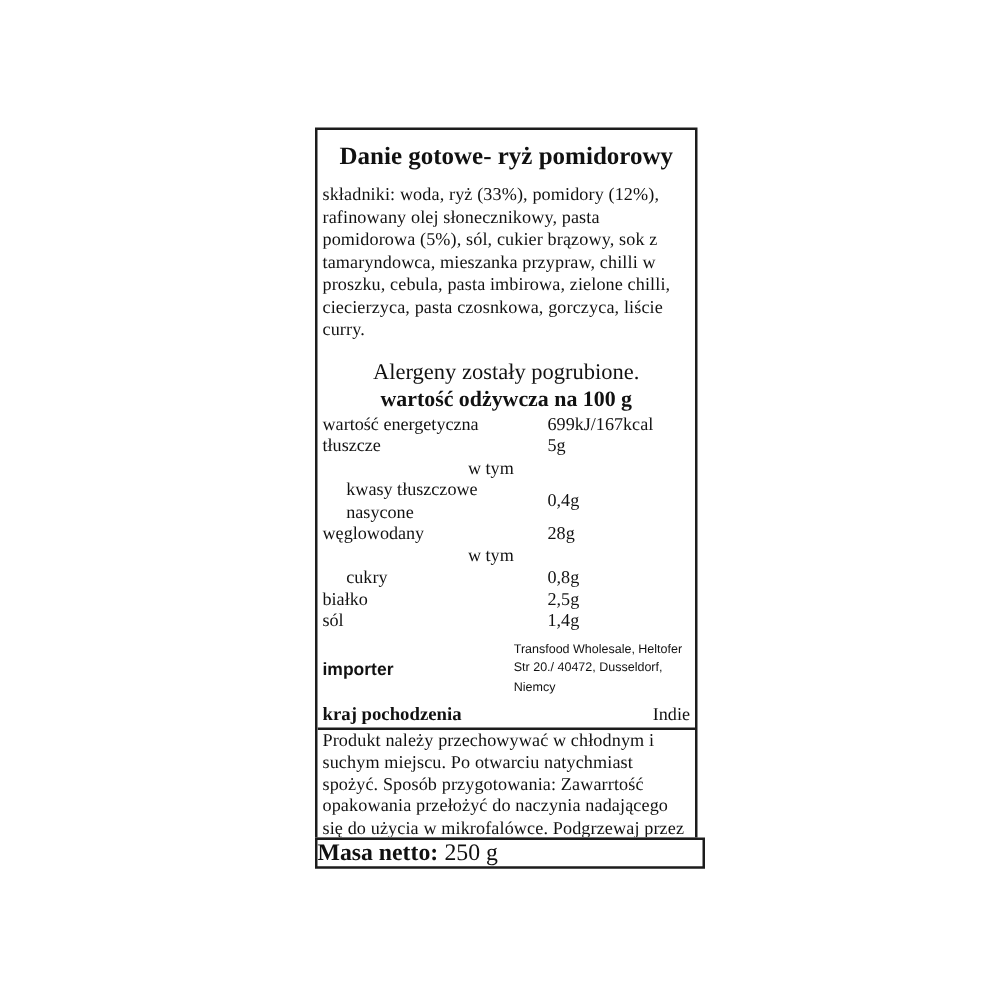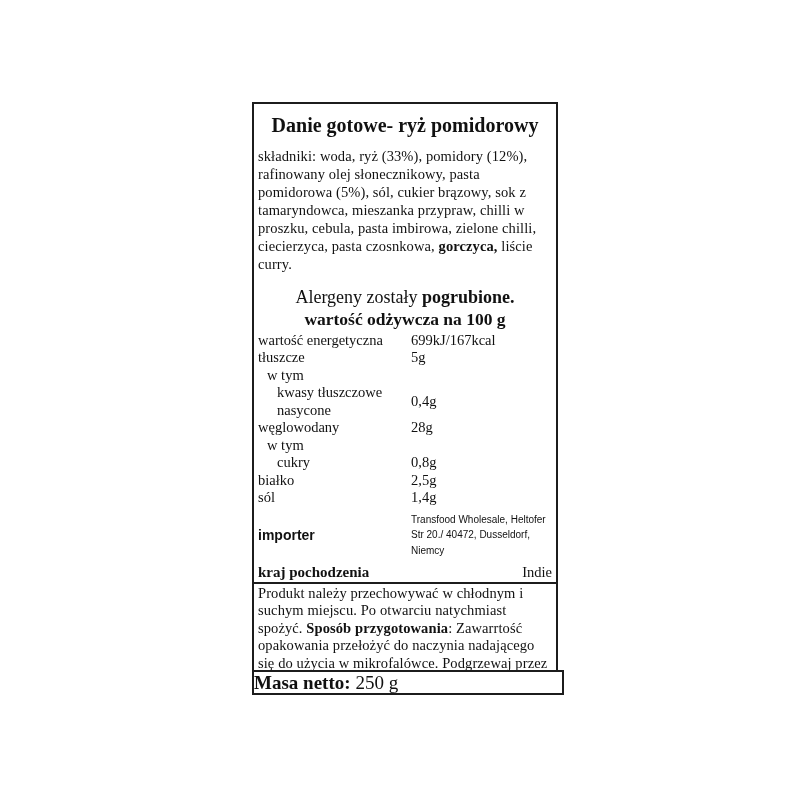--- a/index.html
+++ b/index.html
@@ -66,23 +66,23 @@
     display: flex;
     align-items: center;
     font-size: 14.5px;
     line-height: 17.5px;
   }
   .nlabel {
     width: 153px;
     flex: 0 0 153px;
     box-sizing: border-box;
   }
-  .nrow.indent1 .nlabel { padding-left: 9px; }
+  .nrow.indent1 .nlabel { padding-left: 9px; text-align: right; }
   .nrow.indent2 .nlabel { padding-left: 19px; }
-  .nvalue { flex: 1 1 auto; }
+  .nvalue { flex: 1 1 auto; margin-left: 27px; }
   .importer-row {
     display: flex;
     align-items: center;
     margin-top: 5px;
     font-family: "Liberation Sans", sans-serif;
   }
   .importer-label {
     width: 153px;
     flex: 0 0 153px;
     font-weight: bold;
@@ -128,21 +128,21 @@
     border: 2px solid #1c1c1c;
     box-sizing: border-box;
     background: #ffffff;
     display: flex;
     align-items: center;
     padding-right: 3px;
     font-size: 19px;
   }
   .netto-label { font-weight: bold; }
   .netto-value { margin-left: 5px; }
-  b, .bold { font-weight: bold; text-align: center; }
+  b, .bold { font-weight: normal; text-align: center; }
 </style>
 </head>
 <body>
 
 <div class="canvas">
 
   <div class="label-box">
 
     <div class="main-section">
 

